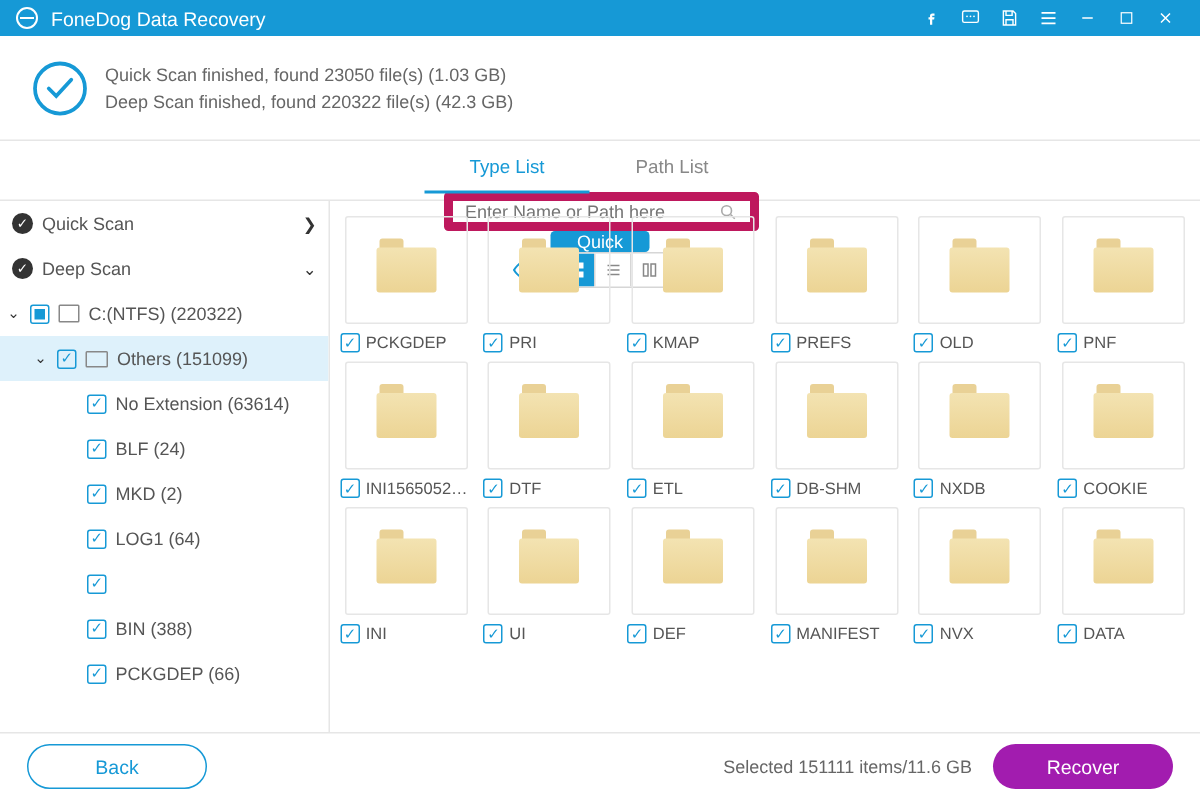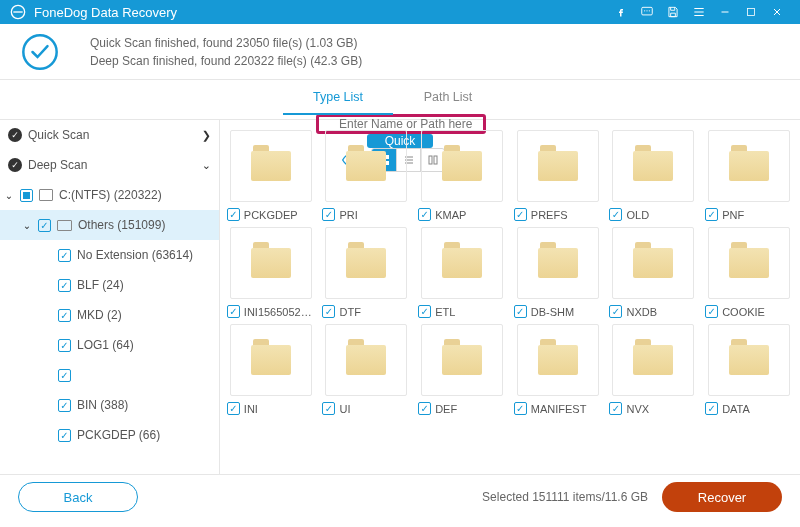--- a/index.html
+++ b/index.html
@@ -1,29 +1,29 @@
 <!DOCTYPE html>
 <html><head>
 <meta charset="utf-8">
 <style>
 * { margin: 0; padding: 0; box-sizing: border-box; font-family: -apple-system, "Segoe UI", Arial, sans-serif; }
 body { width: 800px; height: 527px; background: #fff; overflow: hidden; font-size: 12px; color: #555; }
 .titlebar { height: 24px; background: #1699d6; display: flex; align-items: center; padding: 0 10px; color: #fff; }
 .titlebar .logo { width: 16px; height: 16px; margin-right: 8px; }
 .titlebar .title { flex: 1; font-size: 13px; }
 .titlebar .ticon { width: 26px; height: 26px; display: flex; align-items: center; justify-content: center; cursor: pointer; color: #fff; }
-.summary { height: 56px; display: flex; align-items: center; padding: 0 20px; border-bottom: 1px solid #e6e6e6; gap: 30px; }
+.summary { height: 70px; display: flex; align-items: center; padding: 0 20px; border-bottom: 1px solid #e6e6e6; gap: 10px; }
 .checkcircle { width: 40px; height: 40px; }
 .summary .lines { display: flex; flex-direction: column; gap: 4px; color: #666; font-size: 12px; }
 .toolbar { height: 40px; display: flex; align-items: center; padding: 0 14px 0 0; border-bottom: 1px solid #e6e6e6; flex-direction: column; }
 .tabs { display: flex; width: 220px; }
 .tab { flex: 1; text-align: center; padding: 10px 0; font-size: 12.5px; color: #888; cursor: pointer; position: relative; }
 .tab.active { color: #1699d6; }
 .tab.active::after { content: ""; position: absolute; left: 0; right: 0; bottom: -1px; height: 2px; background: #1699d6; }
-.search { margin-left: 16px; width: 170px; height: 26px; border: 3px solid #be185d; border-radius: 3px; display: flex; align-items: center; padding: 0 20px; color: #aaa; }
+.search { margin-left: 16px; width: 210px; height: 26px; border: 6px solid #be185d; border-radius: 3px; display: flex; align-items: center; padding: 0 8px; color: #aaa; }
 .search input { border: none; outline: none; flex: 1; font-size: 12px; background: transparent; }
 .filterbtn { margin-left: 14px; width: 66px; height: 26px; background: #1699d6; color: #fff; border-radius: 3px; display: flex; align-items: center; justify-content: center; cursor: pointer; font-size: 12px; }
 .spacer { flex: 1; }
 .viewbtns { display: flex; align-items: center; gap: 6px; }
 .eye { color: #1699d6; margin-right: 4px; }
 .vgroup { display: flex; border: 1px solid #d6d6d6; border-radius: 3px; overflow: hidden; }
 .vbtn { width: 24px; height: 22px; display: flex; align-items: center; justify-content: center; cursor: pointer; color: #888; font-size: 11px; }
 .vbtn.active { background: #1699d6; color: #fff; }
 .vbtn + .vbtn { border-left: 1px solid #d6d6d6; }
 .body { display: flex; height: 354px; }
@@ -44,21 +44,21 @@
 .cell { display: flex; flex-direction: column; align-items: center; }
 .thumb { width: 82px; height: 72px; border: 1px solid #e6e6e6; border-radius: 2px; display: flex; align-items: center; justify-content: center; margin-bottom: 6px; }
 .folder { width: 40px; height: 30px; position: relative; }
 .folder::before { content: ""; position: absolute; top: -6px; left: 2px; width: 16px; height: 7px; background: #e9d196; border-radius: 2px 2px 0 0; }
 .folder::after { content: ""; position: absolute; inset: 0; background: linear-gradient(#f3e3b2, #ecd494); border-radius: 2px; }
 .caption { display: flex; align-items: center; gap: 4px; width: 88px; font-size: 11px; color: #555; }
 .caption .txt { flex: 1; white-space: nowrap; overflow: hidden; text-overflow: ellipsis; text-align: left; }
 .footer { height: 45px; border-top: 1px solid #e6e6e6; display: flex; align-items: center; padding: 0 18px; gap: 14px; }
 .btn { height: 30px; border-radius: 15px; display: flex; align-items: center; justify-content: center; font-size: 13px; cursor: pointer; min-width: 120px; }
 .btn.back { border: 1.5px solid #1699d6; color: #1699d6; background: #fff; }
-.btn.recover { background: #c2410c; color: #fff; }
+.btn.recover { background: #a21caf; color: #fff; }
 .status { margin-left: auto; color: #666; font-size: 12px; }
 svg { display: block; }
 </style>
 </head>
 <body>
 
 <div class="titlebar">
   <svg class="logo" viewBox="0 0 24 24">
       <circle cx="12" cy="12" r="10" fill="none" stroke="#fff" stroke-width="2"></circle>
       <path d="M5 12h14" stroke="#fff" stroke-width="2"></path>

